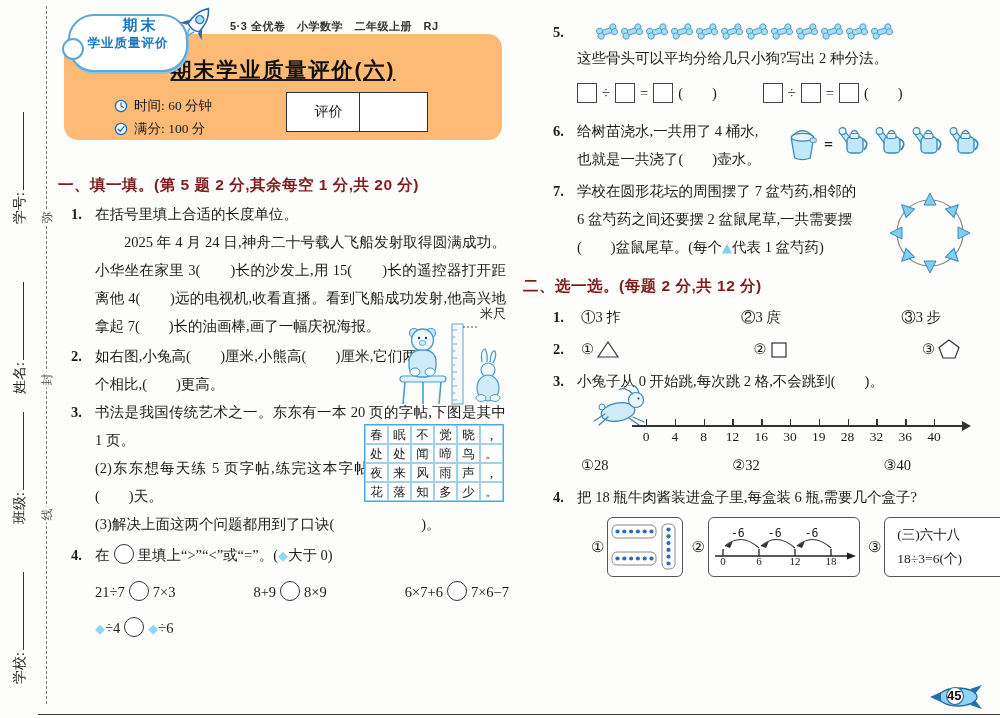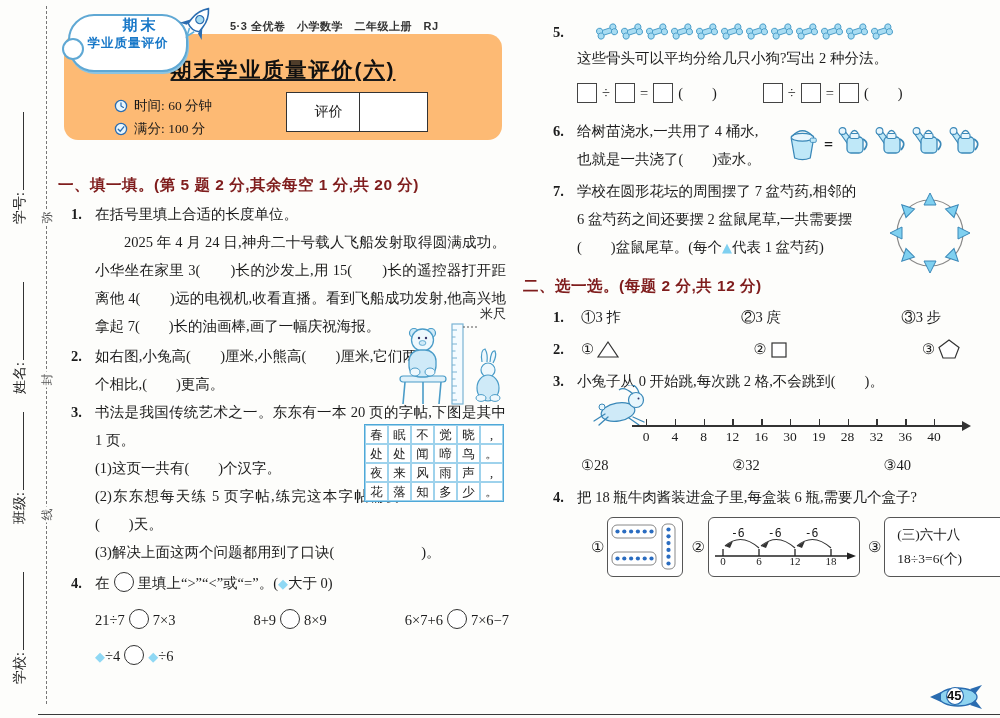--- a/index.html
+++ b/index.html
@@ -234,21 +234,20 @@
           <span>雨</span>
           <span>声</span>
           <span>,</span>
           <span>花</span>
           <span>落</span>
           <span>知</span>
           <span>多</span>
           <span>少</span>
           <span>。</span>
         </div>
-      <div class="q3-narrow">(1)这页一共有(　　)个汉字。</div>
       <div class="q3-narrow">(2)东东想每天练 5 页字帖,练完这本字帖需要(　　)天。</div>
       <div>(3)解决上面这两个问题都用到了口诀(　　　　　　)。</div>
     </div>
 
     <div class="q" style="margin-top:3px;">
       <span class="qnum">4.</span>
       <div><span>在</span><span class="circ"></span><span>里填上“&gt;”“&lt;”或“=”。(</span><span class="dia">◆</span><span>大于 0)</span></div>
       <div class="comp-row">
 
       <div class="comp"><span>21÷7</span><span class="circ"></span><span>7×3</span></div>

